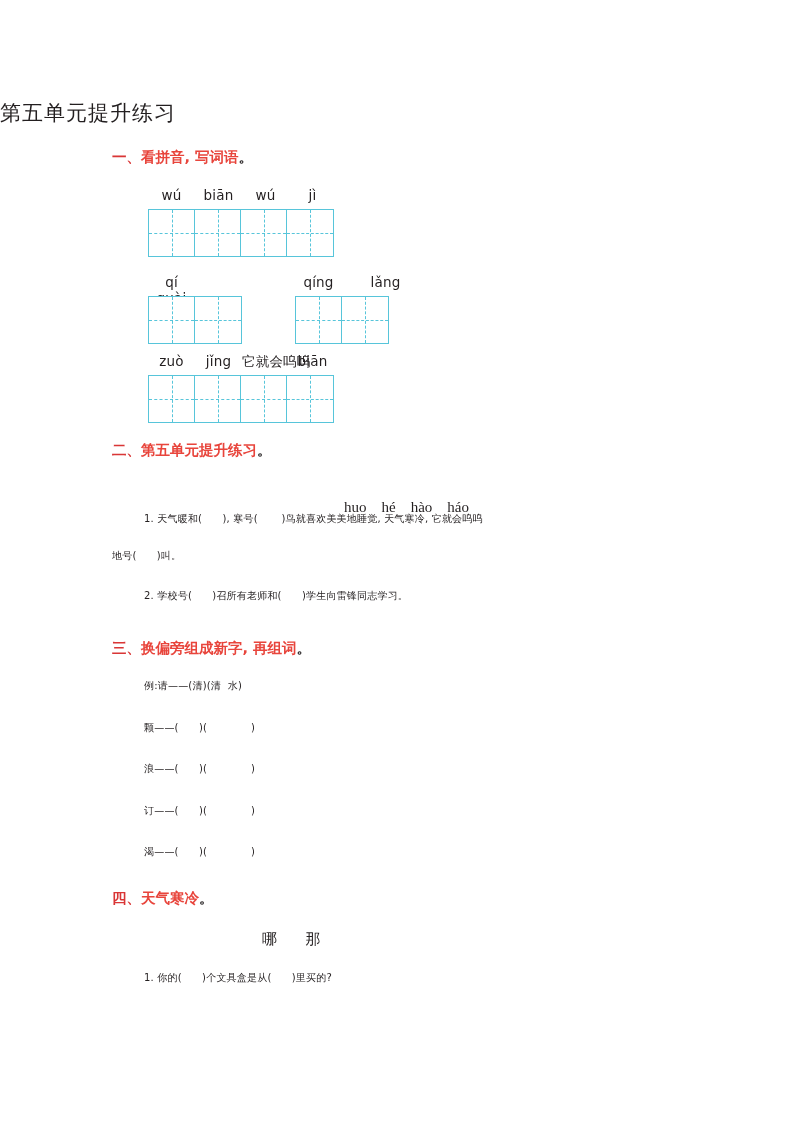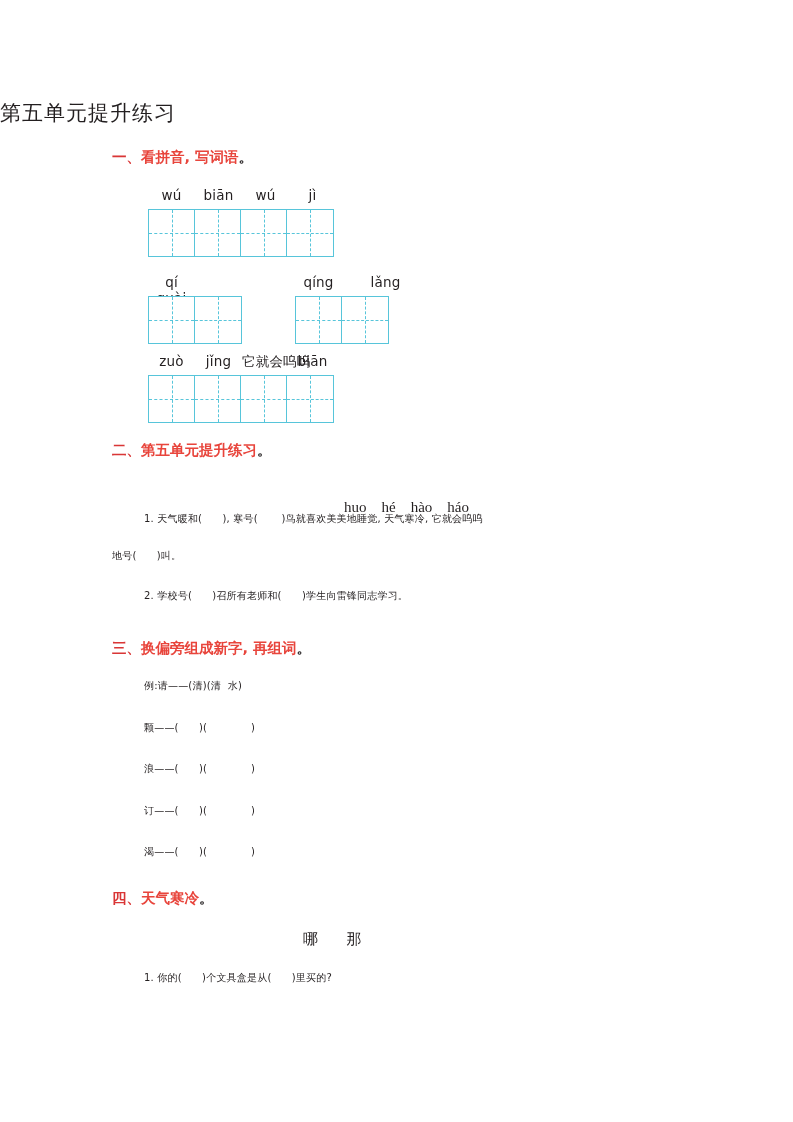--- a/index.html
+++ b/index.html
@@ -205,17 +205,17 @@
 
   <div class="body-line" style="top:721px; left:144px;">颗——(      )(             )</div>
   <div class="body-line" style="top:762px; left:144px;">浪——(      )(             )</div>
   <div class="body-line" style="top:804px; left:144px;">订——(      )(             )</div>
   <div class="body-line" style="top:845px; left:144px;">渴——(      )(             )</div>
 
   <div class="sec-head" style="top:889px;">
     <span class="num">四、</span><span class="txt">天气寒冷</span><span class="dot">。</span>
   </div>
 
-  <div class="opts-han" style="top:930px; left:262px;margin-left:41px;">哪      那</div>
+  <div class="opts-han" style="top:930px; left:262px;">哪      那</div>
 
   <div class="body-line" style="top:971px; left:144px;">1. 你的(      )个文具盒是从(      )里买的?</div>
 
 </div>
 
 </body></html>

